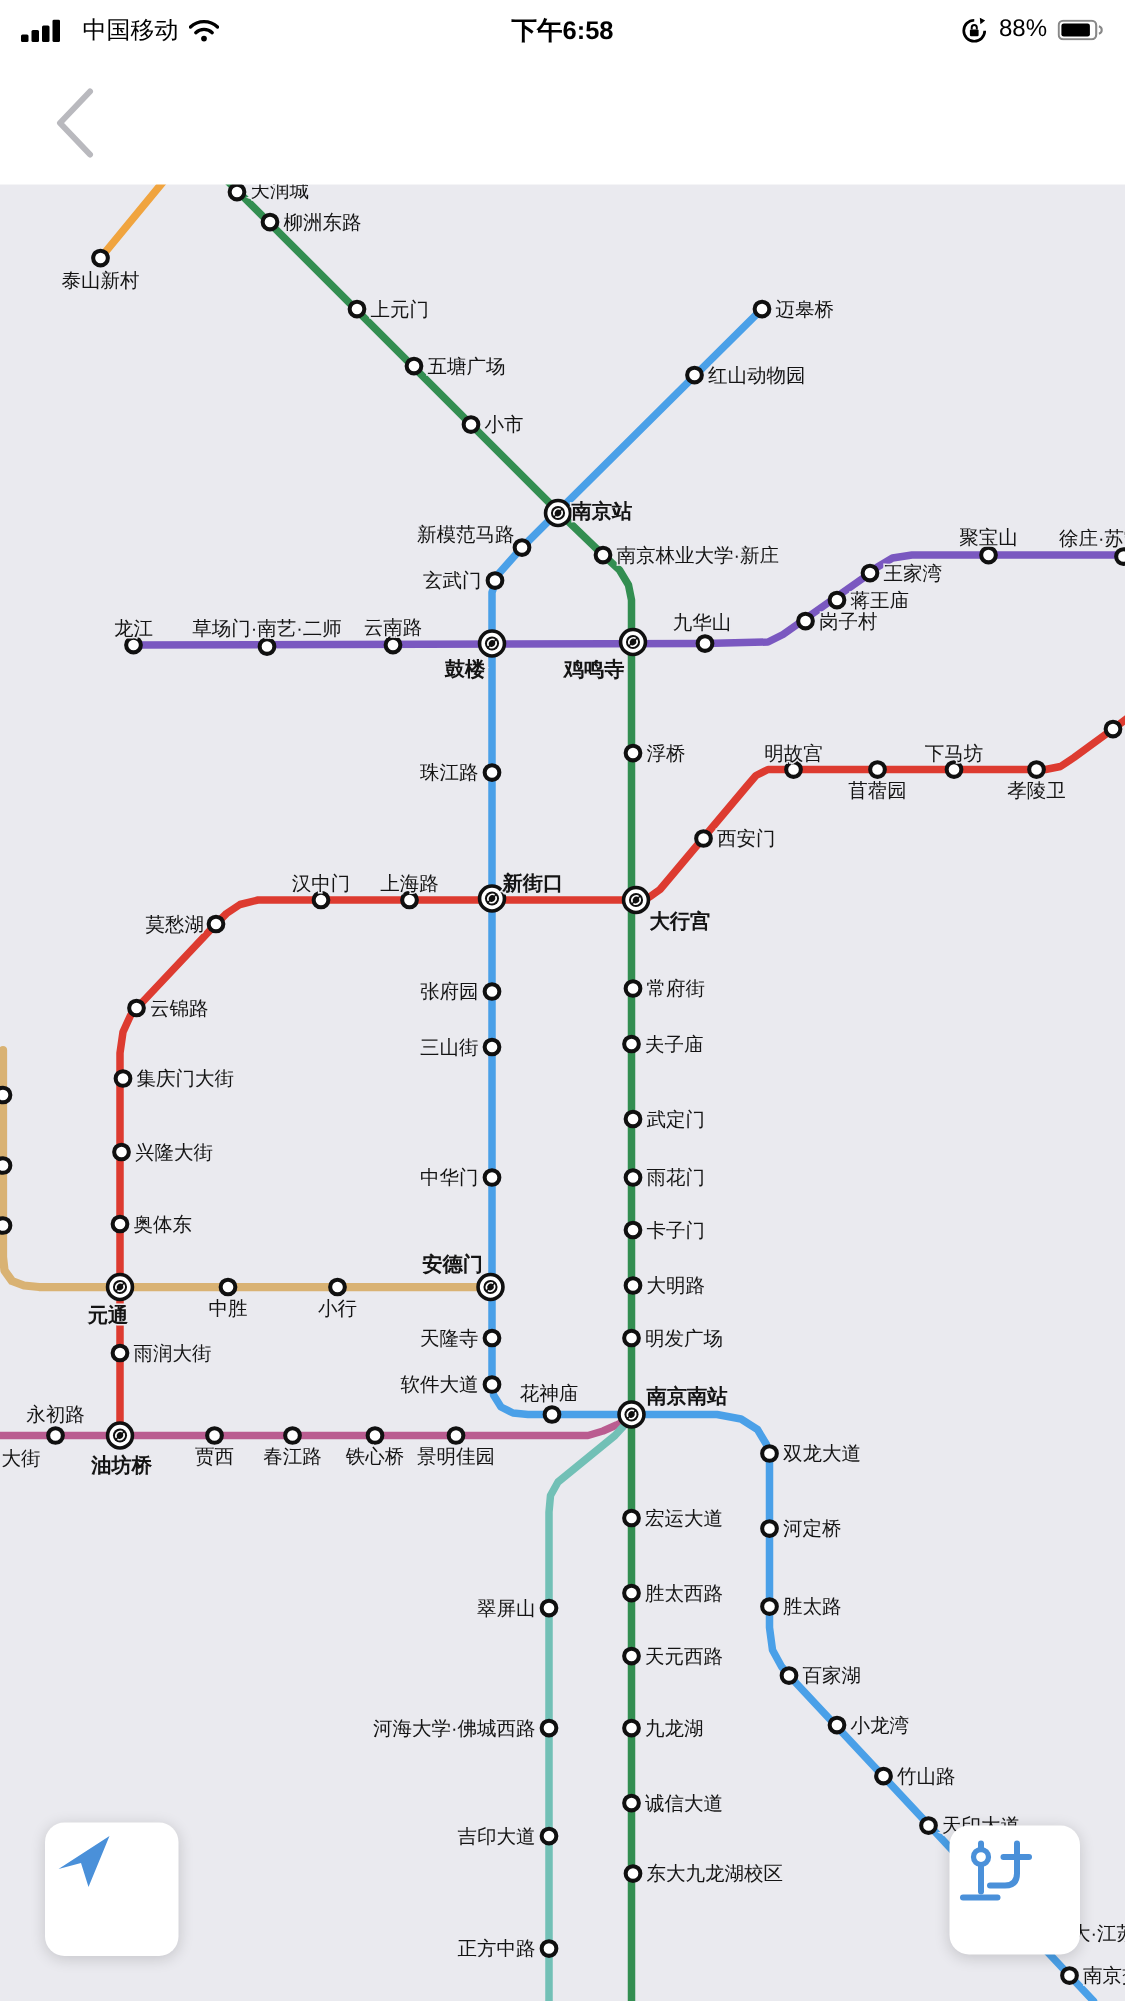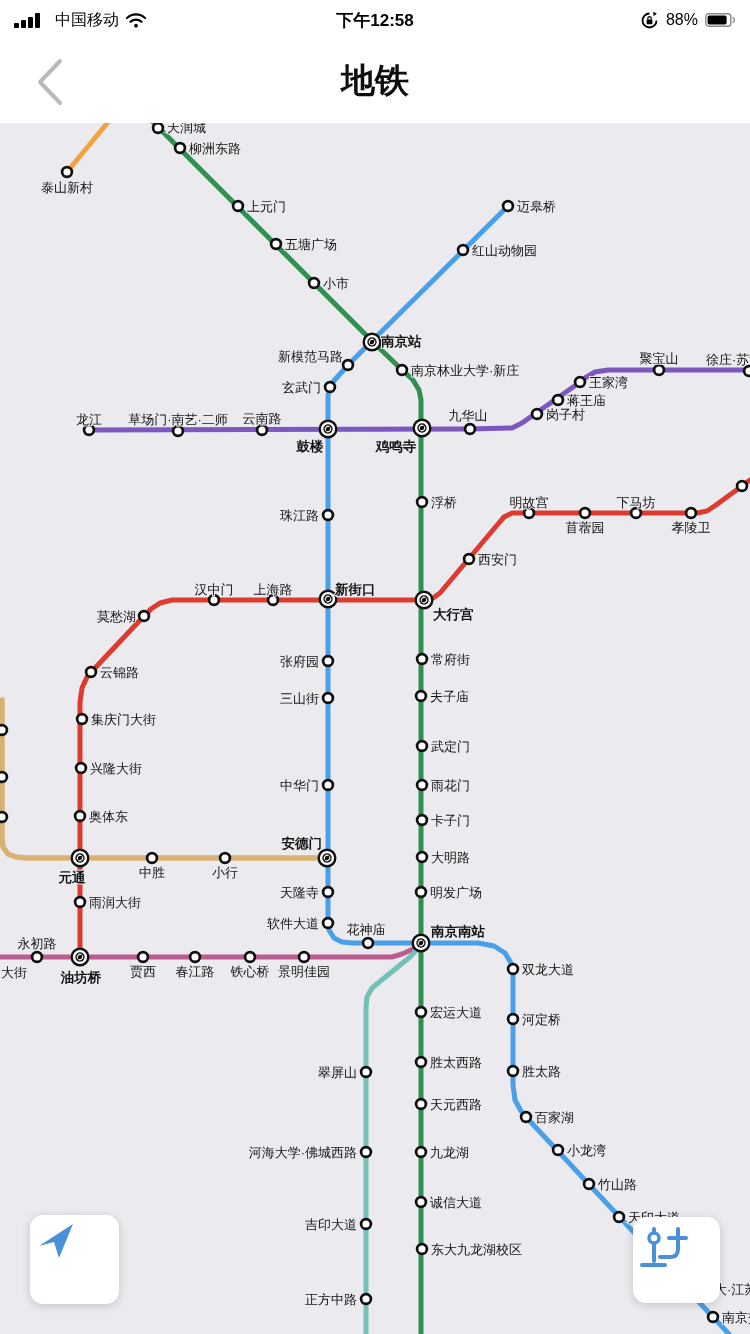--- a/index.html
+++ b/index.html
@@ -439,37 +439,36 @@
           <rect x="14" y="4" width="5" height="11" rx="1" fill="#000"></rect>
           <rect x="21" y="0" width="5" height="15" rx="1" fill="#000"></rect>
         </svg>
         <span class="carrier">中国移动</span>
         <svg width="20" height="15" viewBox="0 0 20 15">
           <path d="M1 5 A13 13 0 0 1 19 5" fill="none" stroke="#000" stroke-width="2.2" stroke-linecap="round"></path>
           <path d="M4.5 8.8 A8 8 0 0 1 15.5 8.8" fill="none" stroke="#000" stroke-width="2.2" stroke-linecap="round"></path>
           <circle cx="10" cy="12.7" r="1.9" fill="#000"></circle>
         </svg>
       </div>
-      <div class="time">下午12:58</div>
+      <div class="time">下午6:58</div>
       <div class="sb-right">
         <svg width="19" height="19" viewBox="0 0 19 19">
           <path d="M16.5 9.5 A7 7 0 1 1 9.5 2.5" fill="none" stroke="#000" stroke-width="1.8"></path>
           <path d="M13.2 0.8 L16.8 2.6 L13.6 5.2 Z" fill="#000"></path>
           <rect x="6.6" y="8.6" width="5.8" height="4.6" rx="0.8" fill="#000"></rect>
           <path d="M7.8 8.6 V7.4 a1.7 1.7 0 0 1 3.4 0 V8.6" fill="none" stroke="#000" stroke-width="1.3"></path>
         </svg>
         <span class="pct">88%</span>
         <svg width="31" height="14" viewBox="0 0 31 14">
           <rect x="0.8" y="0.8" width="25" height="12.4" rx="3" fill="none" stroke="#888" stroke-width="1.4"></rect>
           <rect x="2.6" y="2.6" width="19" height="8.8" rx="1.6" fill="#000"></rect>
           <path d="M27.6 4.5 a2.6 2.6 0 0 1 0 5" fill="none" stroke="#888" stroke-width="1.4"></path>
         </svg>
       </div>
     </div>
     <div class="nav-bar">
       <svg class="back-btn" viewBox="0 0 46 56">
         <path d="M30 7 L10 28 L30 49" fill="none" stroke="#b9b9be" stroke-width="4" stroke-linecap="round" stroke-linejoin="round"></path>
       </svg>
-      <div class="nav-title">地铁</div>
     </div>
   </div>
 
 </div>
 
 </body></html>

